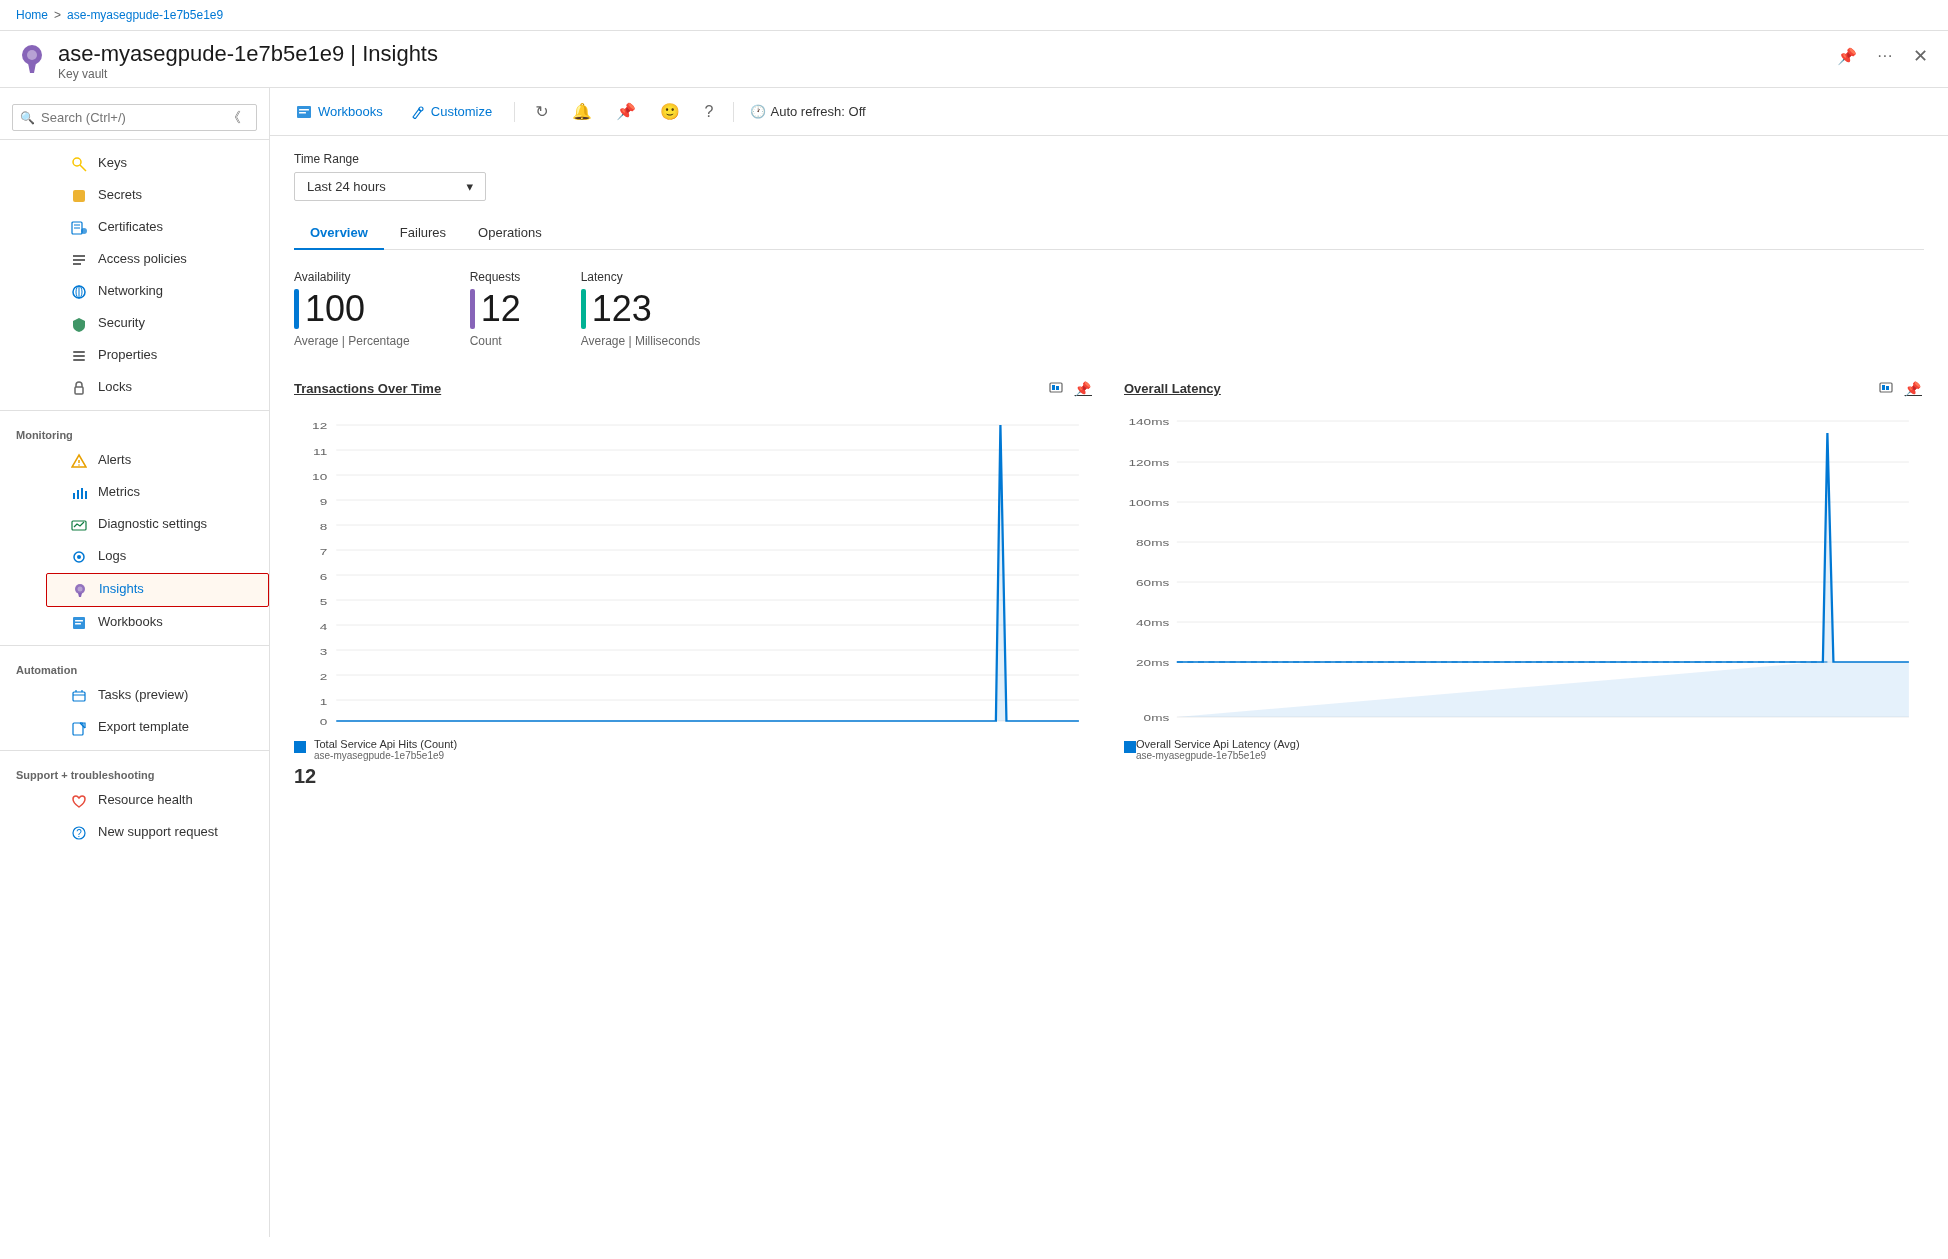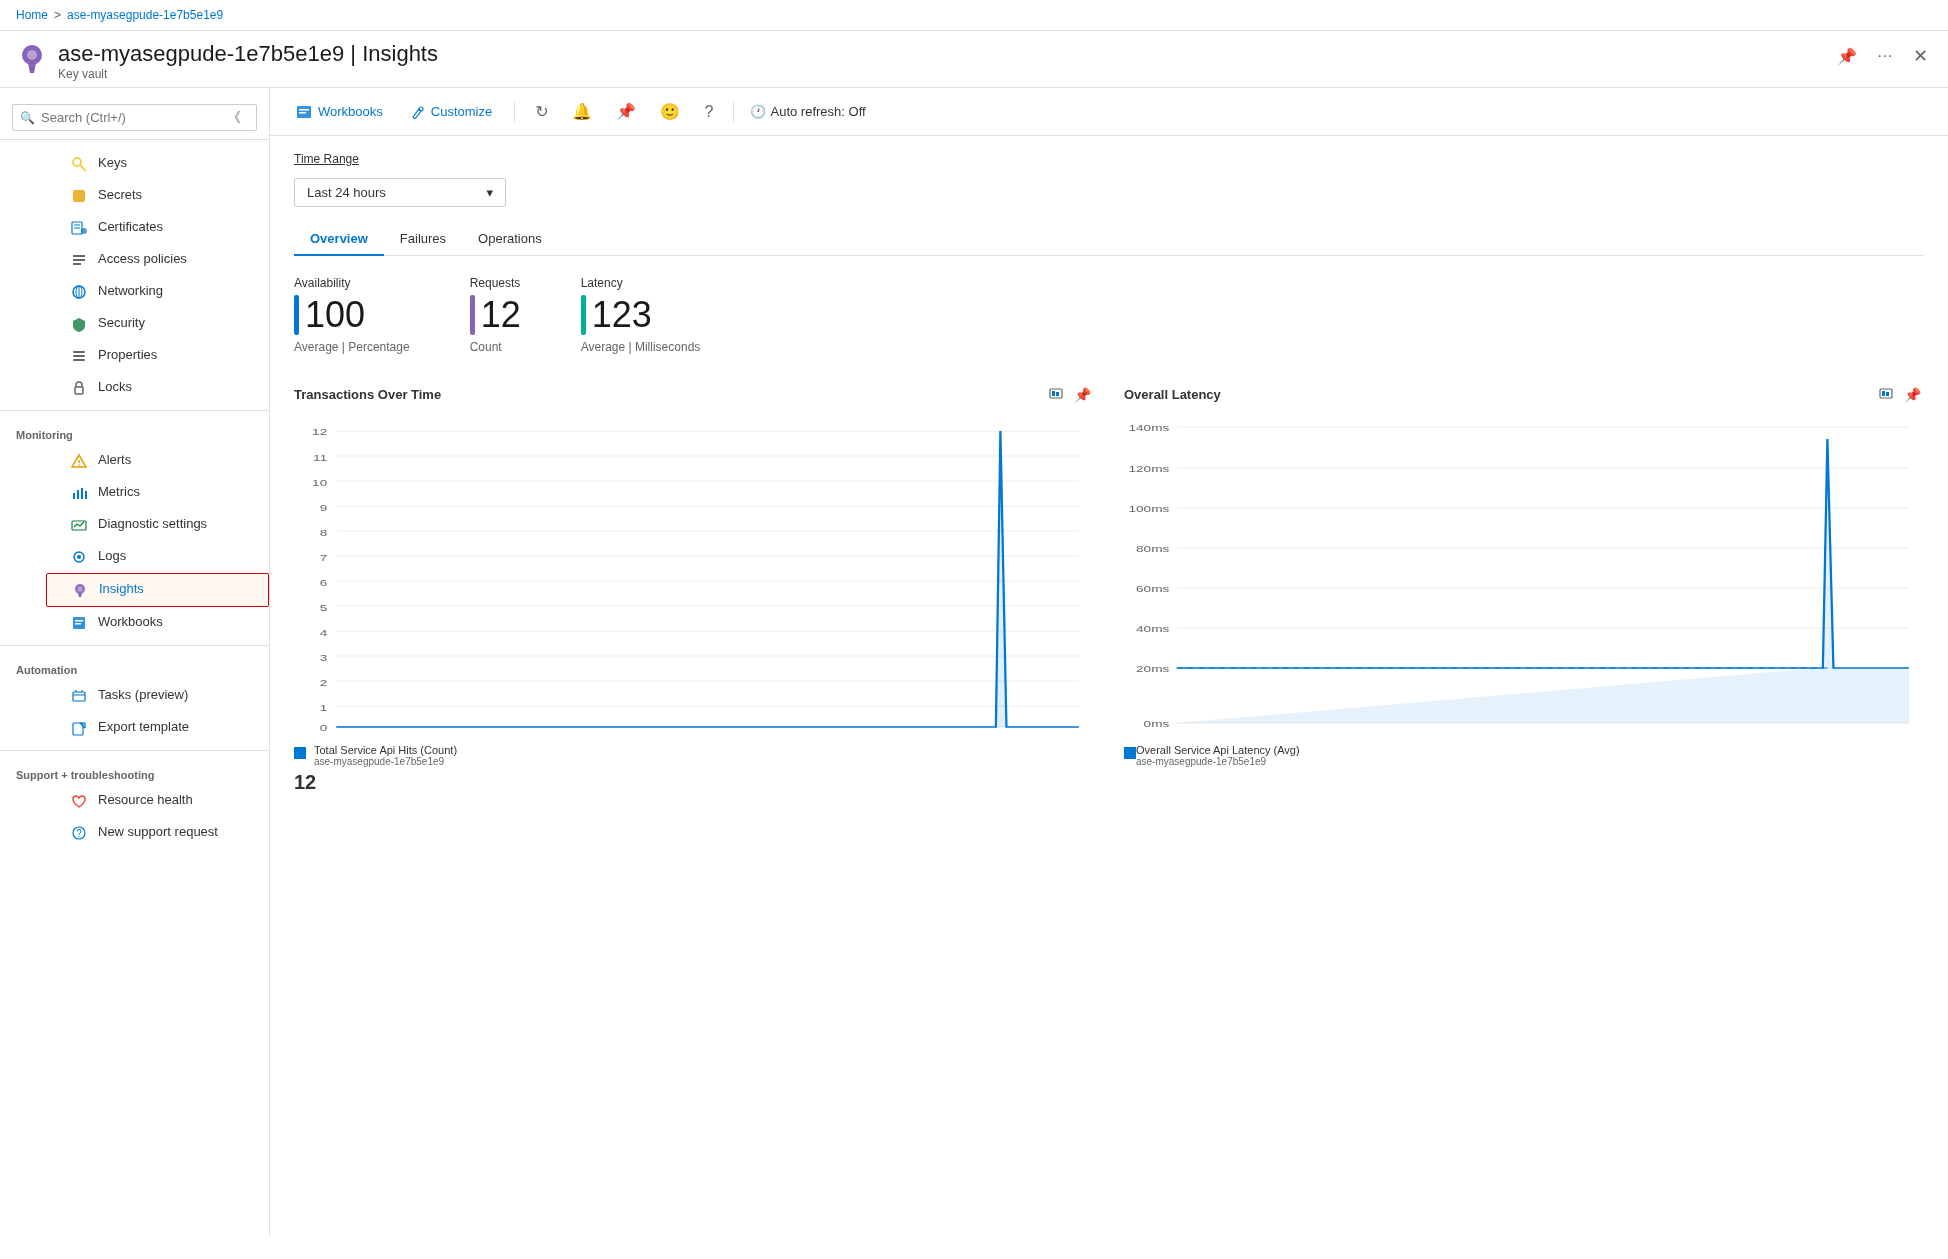--- a/index.html
+++ b/index.html
@@ -73,25 +73,25 @@
       cursor: pointer; color: #0078d4; font-size: 13px; padding: 4px 6px;
     }
     .toolbar-sep { width: 1px; height: 20px; background: #e0e0e0; }
     .toolbar-icon { background: none; border: none; cursor: pointer; color: #666; font-size: 16px; padding: 4px; }
     .auto-refresh { display: flex; align-items: center; gap: 4px; color: #333; font-size: 13px; }
     
     
     .content-inner { padding: 16px 24px; }
     
     
-    .time-range-label { font-size: 12px; color: #333; margin-bottom: 12px; font-weight: 400; text-decoration: underline; }
+    .time-range-label { font-size: 12px; color: #333; margin-bottom: 6px; font-weight: 400; }
     .time-range-select {
       display: flex; align-items: center; gap: 8px; padding: 6px 12px;
       border: 1px solid #ccc; border-radius: 2px; cursor: pointer;
-      background: #fff; width: 212px; font-size: 13px; justify-content: space-between;
+      background: #fff; width: 192px; font-size: 13px; justify-content: space-between;
     }
     
     
     .tabs { display: flex; gap: 0; border-bottom: 1px solid #e0e0e0; margin: 16px 0 20px; }
     .tab {
       padding: 8px 16px; cursor: pointer; font-size: 13px; color: #333;
       border-bottom: 2px solid transparent; margin-bottom: -1px;
     }
     .tab.active { color: #0078d4; border-bottom: 2px solid #0078d4; font-weight: 600; }
     
@@ -100,21 +100,21 @@
     .metric-card { display: flex; flex-direction: column; }
     .metric-label { font-size: 12px; color: #333; margin-bottom: 4px; }
     .metric-value-row { display: flex; align-items: center; gap: 6px; }
     .metric-bar { width: 5px; height: 40px; border-radius: 2px; }
     .metric-value { font-size: 36px; font-weight: 300; color: #1a1a1a; }
     .metric-sublabel { font-size: 12px; color: #666; margin-top: 4px; }
     
     
     .charts-row { display: flex; gap: 30px; }
     .chart-container { flex: 1; }
-    .chart-header { display: flex; align-items: center; justify-content: space-between; margin-bottom: 12px; }
+    .chart-header { display: flex; align-items: center; justify-content: space-between; margin-bottom: 12px; text-decoration: underline; }
     .chart-title { font-size: 13px; font-weight: 600; color: #333; }
     .chart-actions { display: flex; gap: 8px; }
     .chart-action-btn { background: none; border: none; cursor: pointer; color: #666; font-size: 14px; padding: 2px; }
     
     .chart-svg-wrap { width: 100%; }
     
     
     .sidebar::-webkit-scrollbar { width: 6px; }
     .sidebar::-webkit-scrollbar-track { background: #f1f1f1; }
     .sidebar::-webkit-scrollbar-thumb { background: #ccc; border-radius: 3px; }

